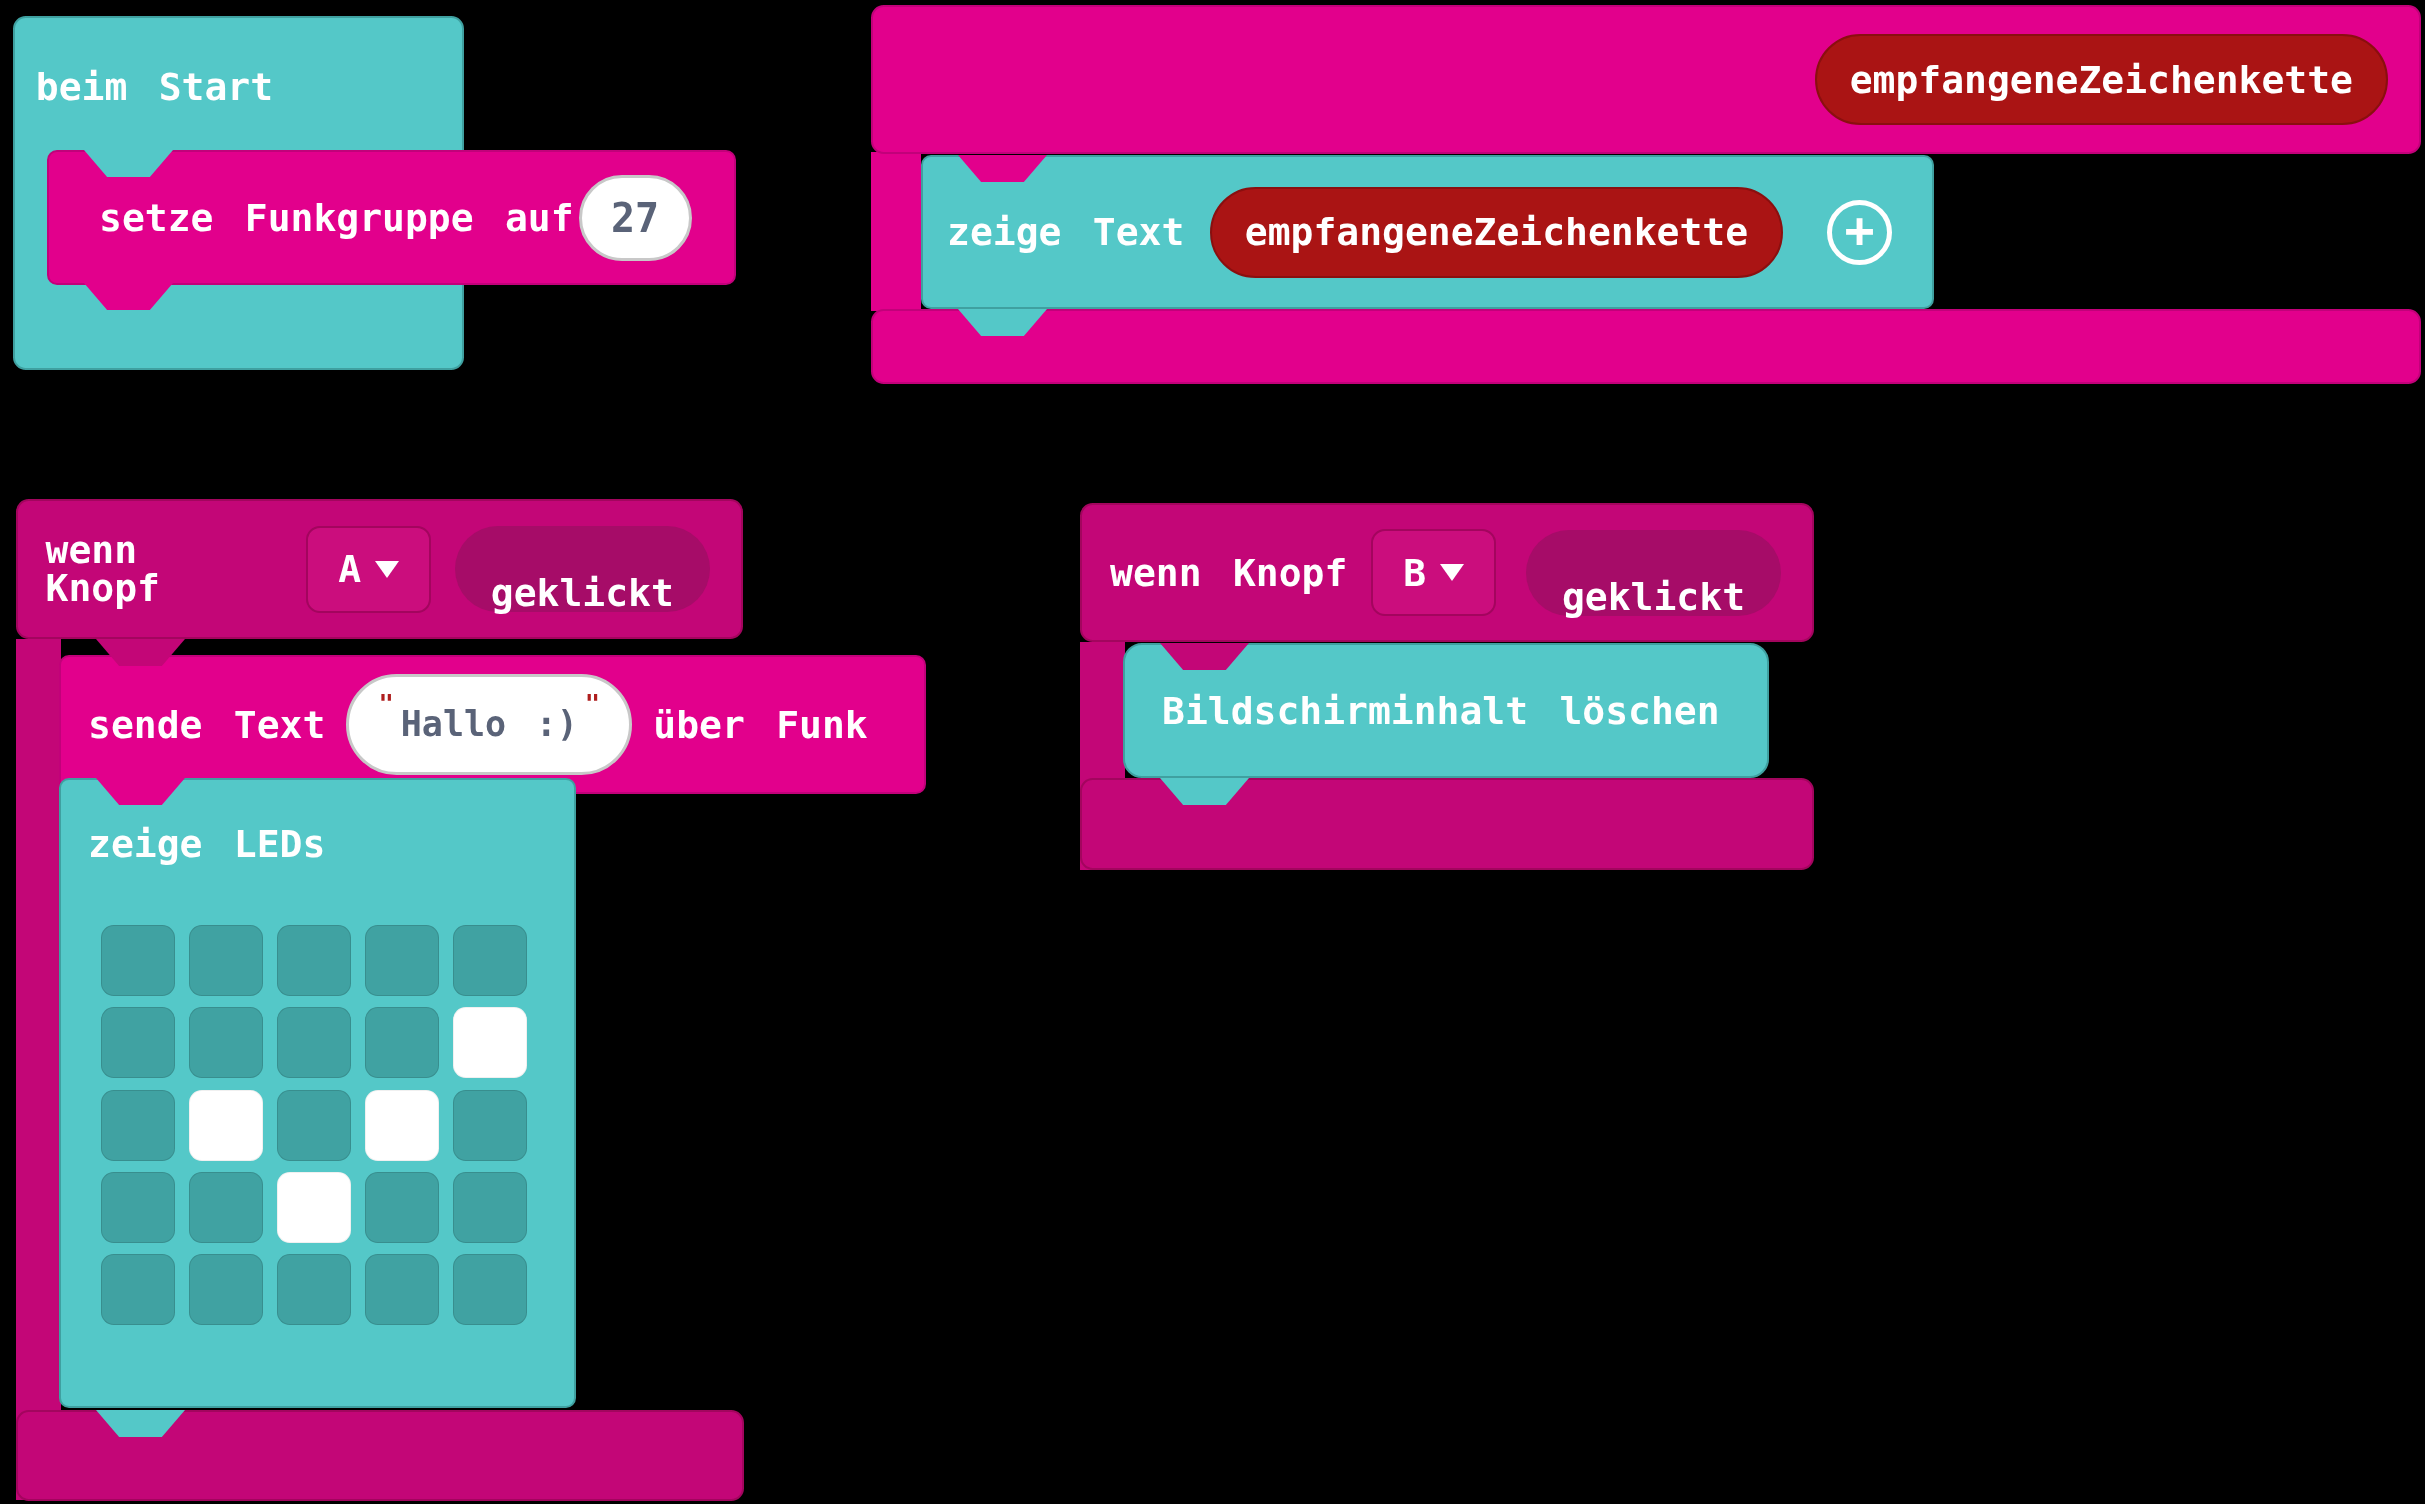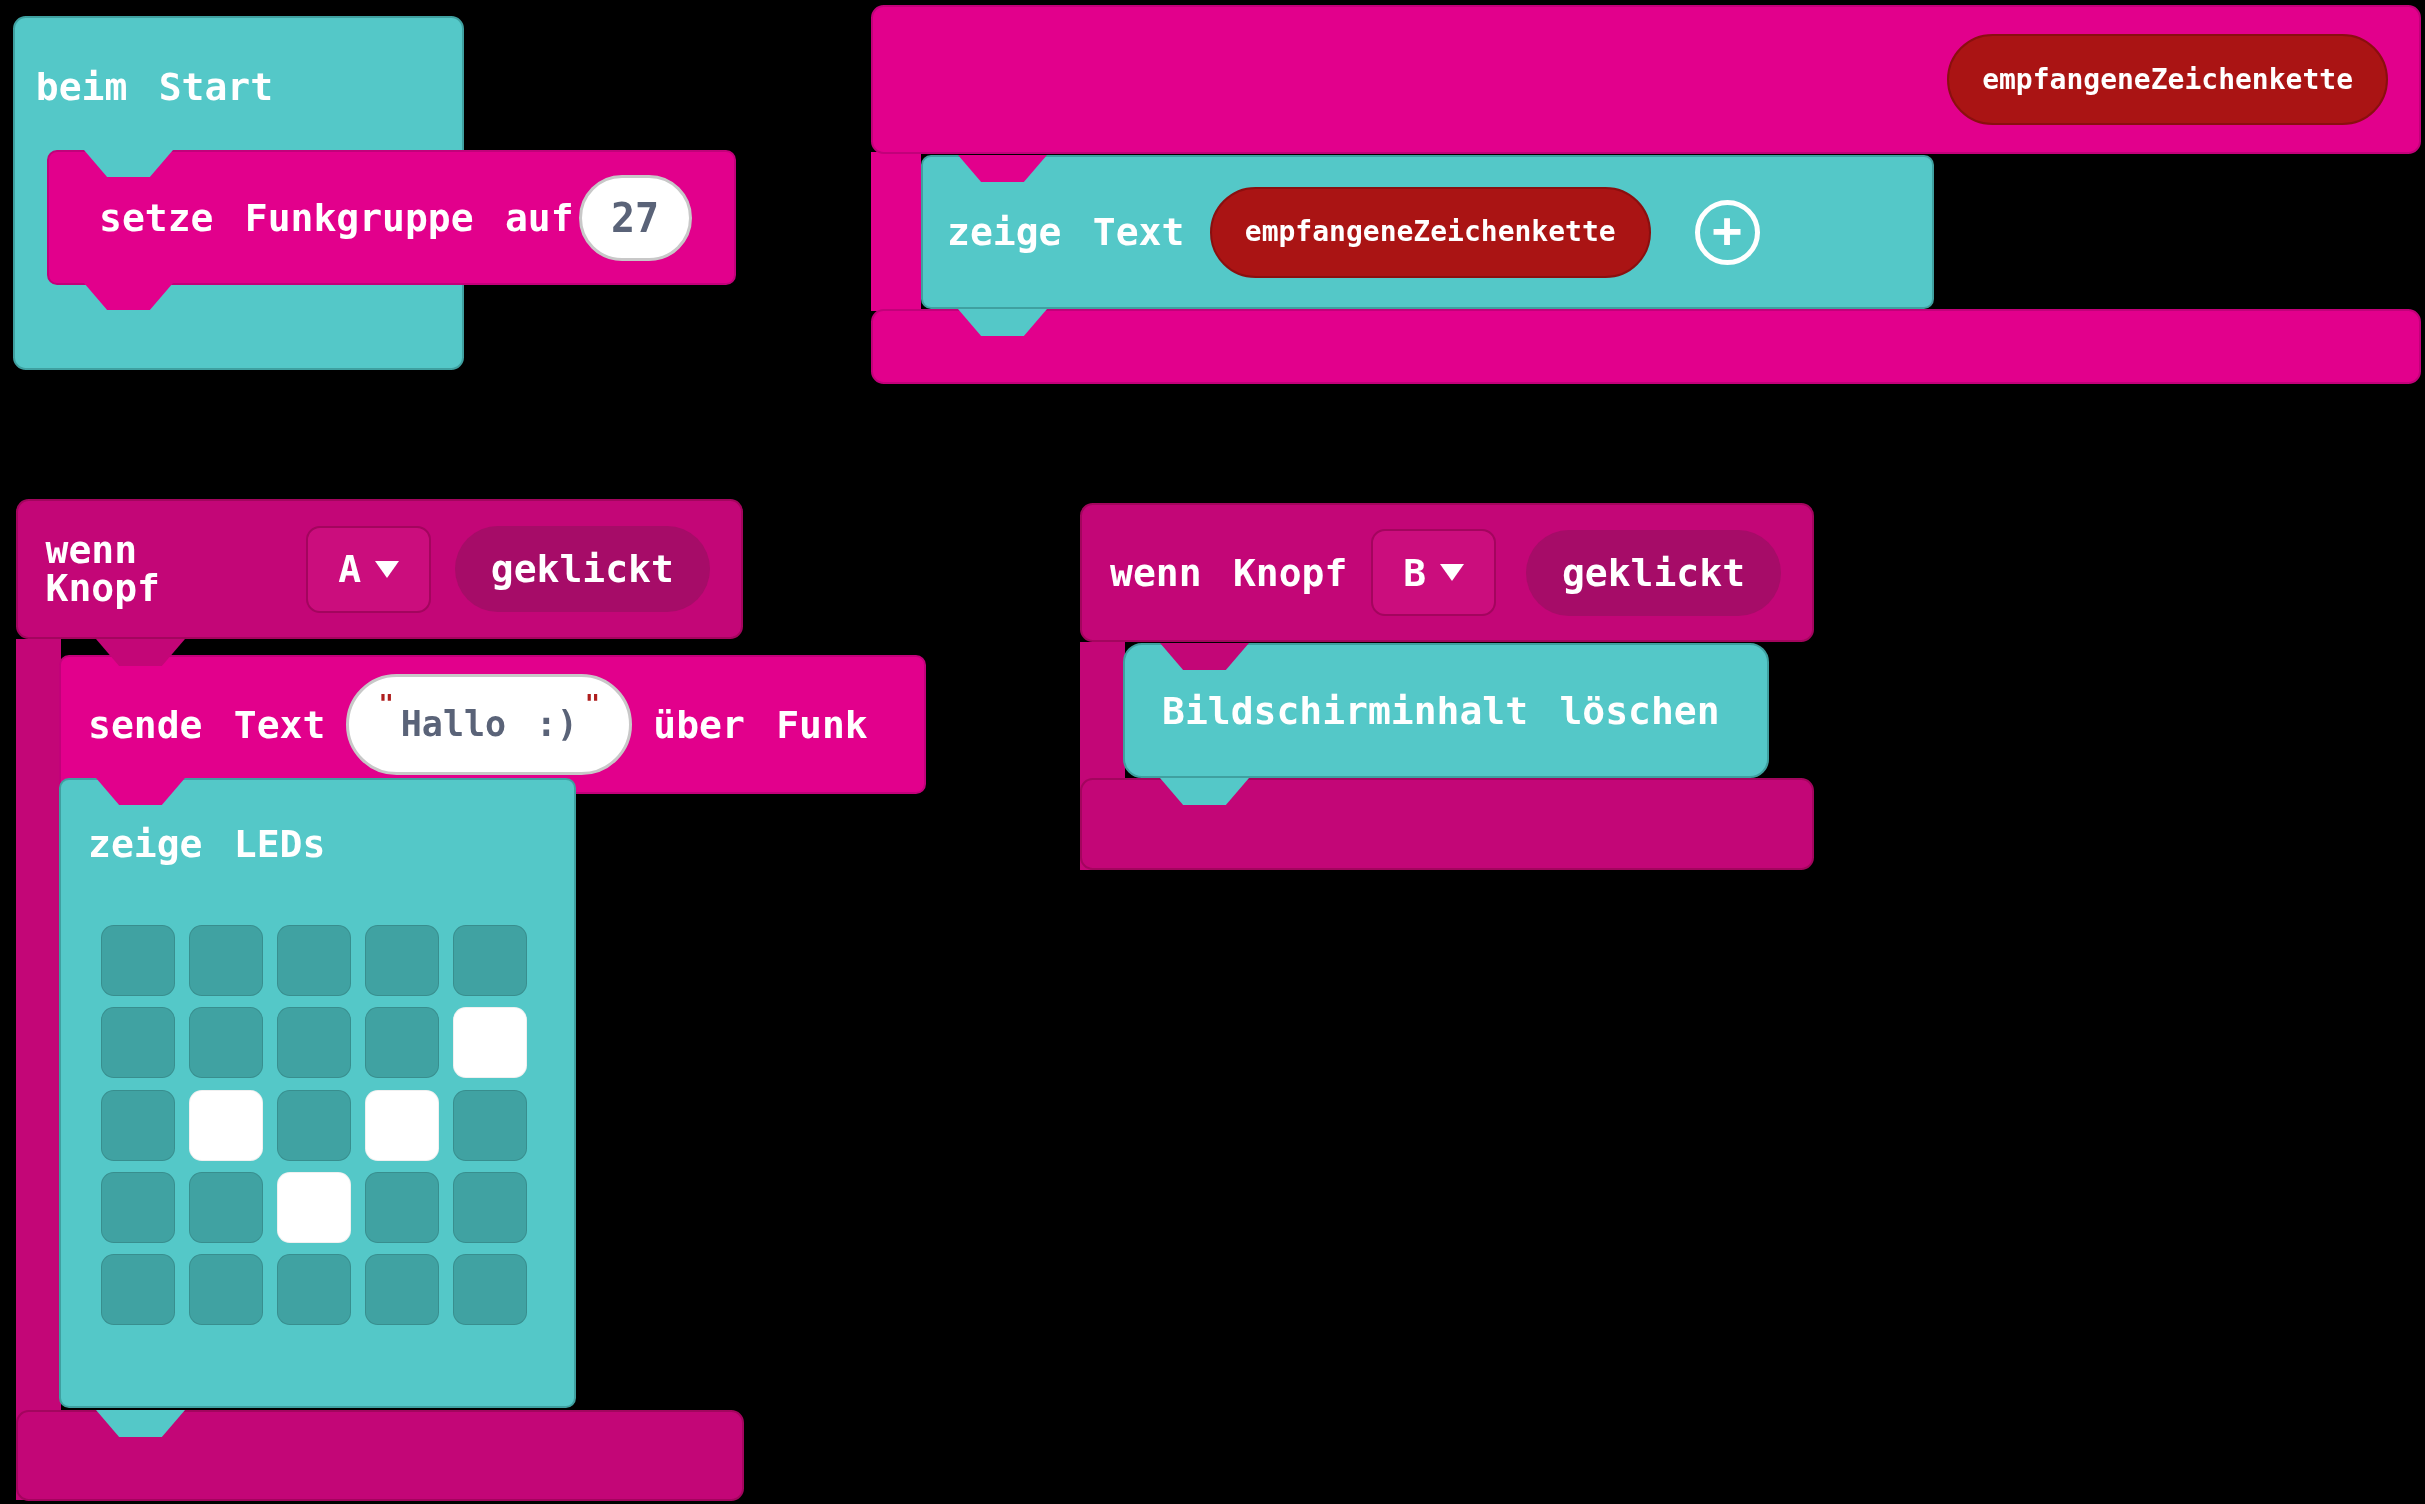--- a/index.html
+++ b/index.html
@@ -26,21 +26,21 @@
   .teal-fill{background:var(--teal);border:2.1px solid var(--teal-border);}
   .pink-fill{background:var(--pink);border:2.1px solid var(--pink-border);}
   .event-fill{background:var(--pink-event);border:2.1px solid var(--pink-event-border);}
   .noborder{border:none;}
   .r18{border-radius:12.8px;} .r14{border-radius:10px;}
   .abs-label{position:absolute;font-size:38px;word-spacing:8.5px;}
   .oval-red{
     box-sizing:border-box;height:91px;padding:0 33px;
     background:var(--red);border:2.8px solid var(--red-border);
     border-radius:708px;display:flex;align-items:center;justify-content:center;
-    color:#fff;font-size:28px;white-space:nowrap;
+    color:#fff;font-size:38px;white-space:nowrap;
   }
   .oval-white{
     box-sizing:border-box;background:var(--white);
     border:3.5px solid var(--oval-border);border-radius:708px;
     display:flex;align-items:center;justify-content:center;
     color:var(--slate);white-space:nowrap;
   }
   .quote{
     color:var(--quote);font-size:25.5px;position:relative;top:-21px;
   }
@@ -50,21 +50,21 @@
     border-radius:14px;display:flex;align-items:center;justify-content:center;gap:14px;
     cursor:pointer;
   }
   .dd-arrow{
     width:0;height:0;border-left:12px solid transparent;
     border-right:12px solid transparent;border-top:17px solid #fff;
   }
   .pill{
     box-sizing:border-box;width:255px;height:86px;margin-left:auto;margin-right:31px;
     background:var(--pill);border-radius:708px;
-    display:flex;align-items:center;justify-content:center;font-size:38px;
+    display:flex;align-items:flex-end;justify-content:center;font-size:38px;
   }
   .plus-btn{
     box-sizing:border-box;width:65px;height:65px;margin-left:18.4px;
     border:5px solid #fff;border-radius:50%;
     display:flex;align-items:center;justify-content:center;
     font-size:50px;line-height:1;padding-bottom:4.3px;cursor:pointer;color:#fff;
   }
   #led-grid{
     position:absolute;left:40px;top:145px;
     display:grid;grid-template-columns:repeat(5,74px);grid-auto-rows:71px;

